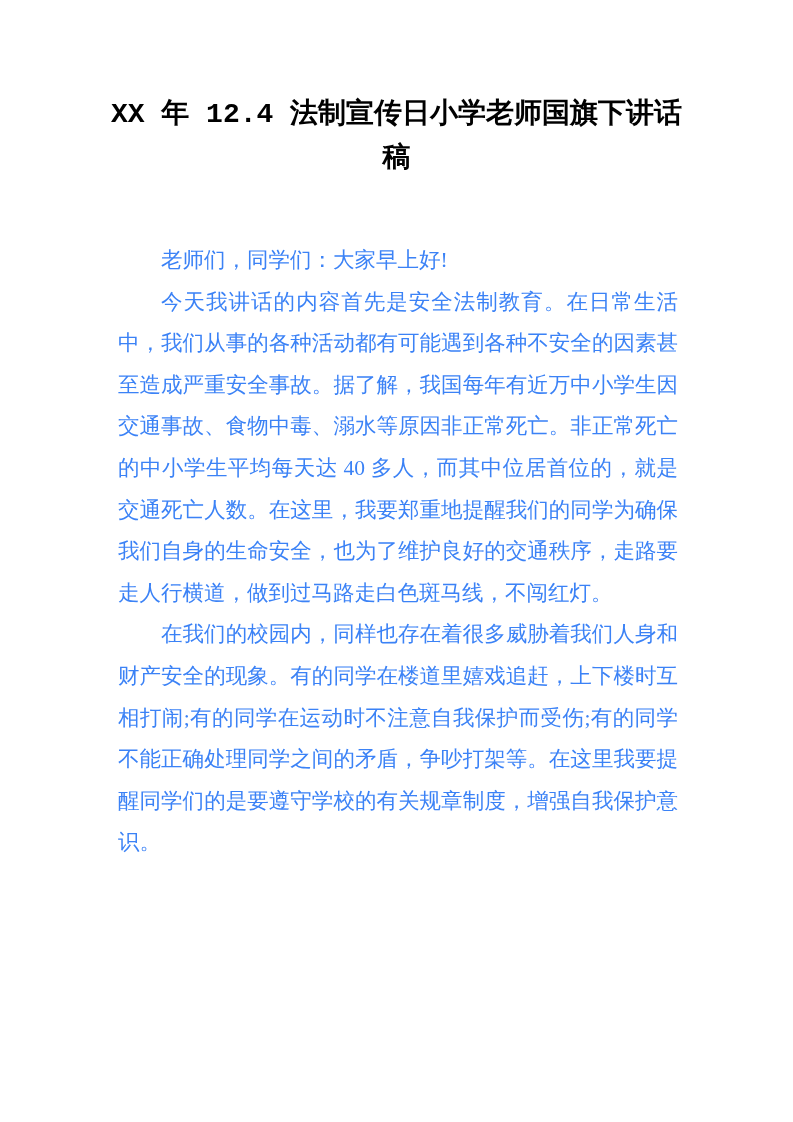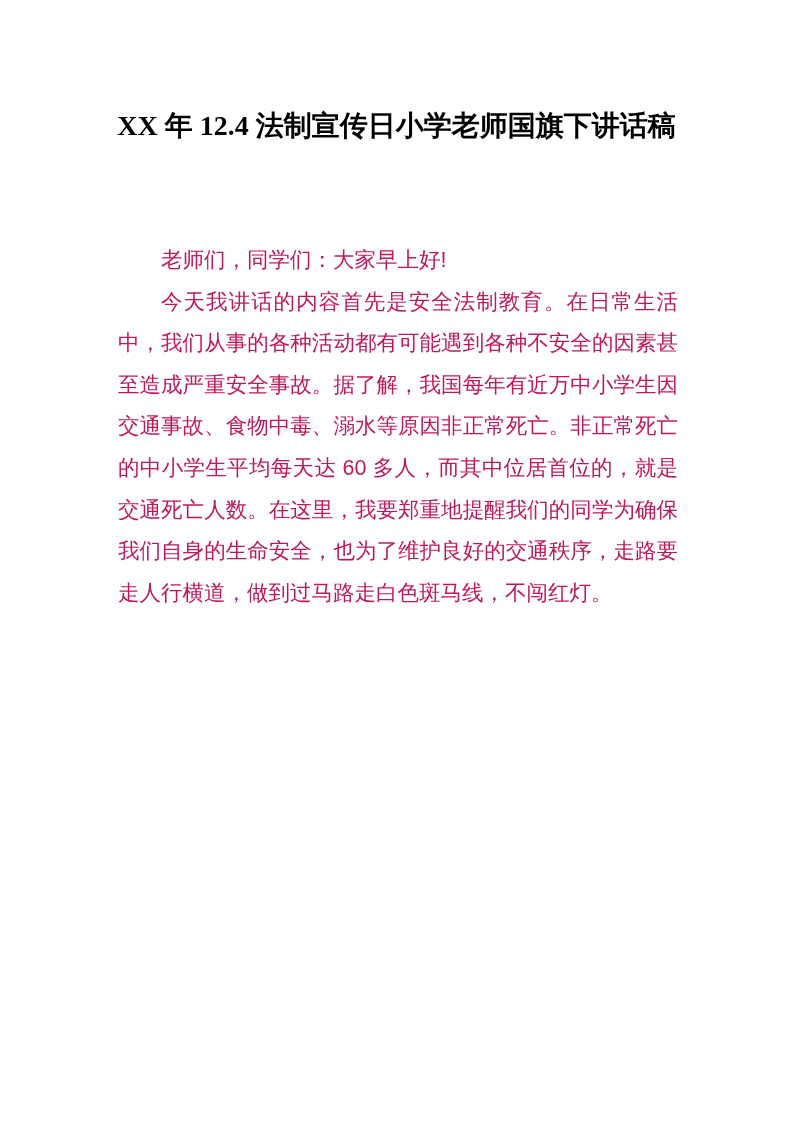--- a/index.html
+++ b/index.html
@@ -19,49 +19,50 @@
       left: 0;
       top: 0;
       width: 793px;
       height: 1122px;
       background: #ffffff;
     }
     .title {
       position: absolute;
       left: 100px;
       width: 593px;
-      top: 104px;
+      top: 93px;
       text-align: center;
-      font-family: Liberation Serif, serif;
+      font-family: Liberation Mono, monospace;
       font-weight: bold;
       font-size: 28px;
       line-height: 44px;
       color: #000000;
       margin: 0;
       letter-spacing: 0px;
     }
     .body-text {
       position: absolute;
       left: 118px;
       top: 240px;
       width: 560px;
-      font-family: Liberation Sans, sans-serif;
+      font-family: Liberation Serif, serif;
       font-size: 21.5px;
       line-height: 41.6px;
-      color: #be185d;
+      color: #3b82f6;
       text-align: justify;
     }
     .para {
       margin: 0;
       text-indent: 2em;
     }
   </style>
 </head>
 <body>
 
 <div class="page">
   <h1 class="title">XX 年 12.4 法制宣传日小学老师国旗下讲话稿</h1>
 
   <div class="body-text">
     <p class="para">老师们，同学们：大家早上好!</p>
-    <p class="para">今天我讲话的内容首先是安全法制教育。在日常生活中，我们从事的各种活动都有可能遇到各种不安全的因素甚至造成严重安全事故。据了解，我国每年有近万中小学生因交通事故、食物中毒、溺水等原因非正常死亡。非正常死亡的中小学生平均每天达 60 多人，而其中位居首位的，就是交通死亡人数。在这里，我要郑重地提醒我们的同学为确保我们自身的生命安全，也为了维护良好的交通秩序，走路要走人行横道，做到过马路走白色斑马线，不闯红灯。</p>
+    <p class="para">今天我讲话的内容首先是安全法制教育。在日常生活中，我们从事的各种活动都有可能遇到各种不安全的因素甚至造成严重安全事故。据了解，我国每年有近万中小学生因交通事故、食物中毒、溺水等原因非正常死亡。非正常死亡的中小学生平均每天达 40 多人，而其中位居首位的，就是交通死亡人数。在这里，我要郑重地提醒我们的同学为确保我们自身的生命安全，也为了维护良好的交通秩序，走路要走人行横道，做到过马路走白色斑马线，不闯红灯。</p>
+    <p class="para">在我们的校园内，同样也存在着很多威胁着我们人身和财产安全的现象。有的同学在楼道里嬉戏追赶，上下楼时互相打闹;有的同学在运动时不注意自我保护而受伤;有的同学不能正确处理同学之间的矛盾，争吵打架等。在这里我要提醒同学们的是要遵守学校的有关规章制度，增强自我保护意识。</p>
   </div>
 </div>
 
 </body></html>

